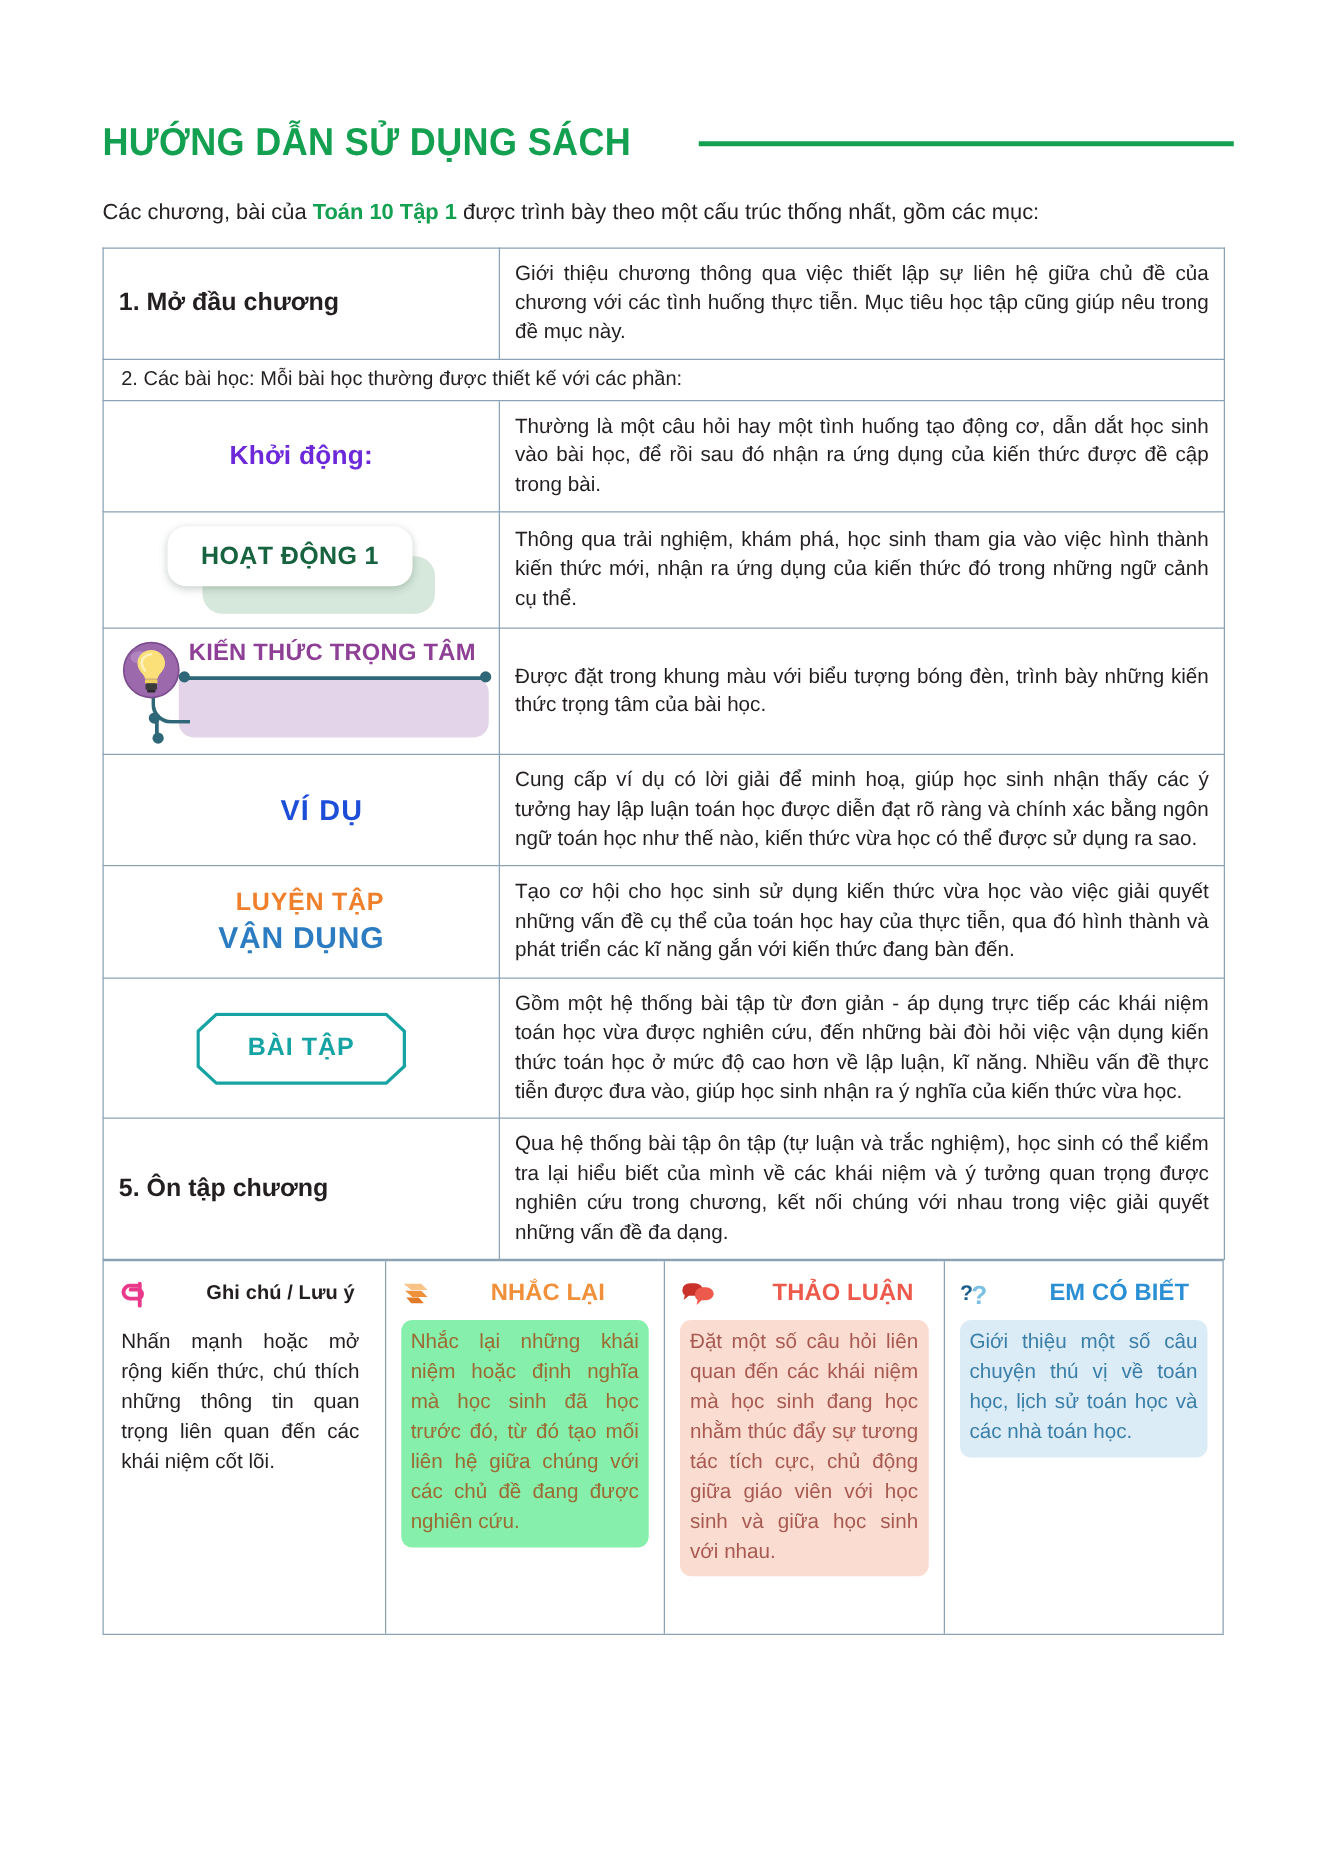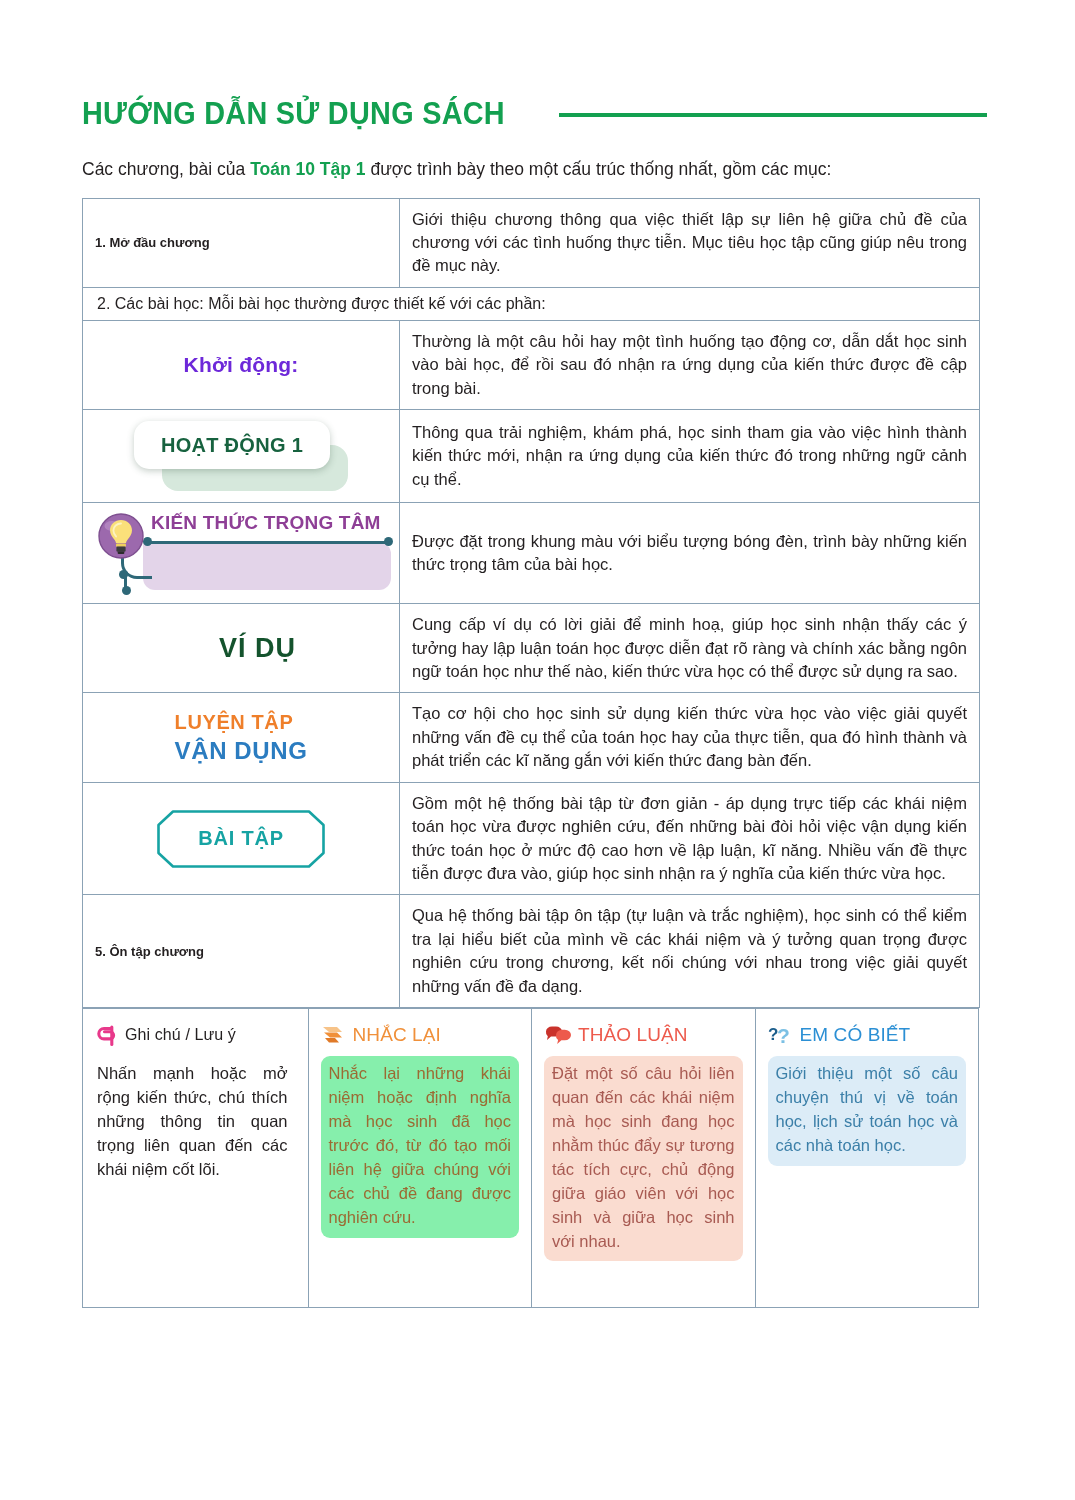--- a/index.html
+++ b/index.html
@@ -67,21 +67,21 @@
   }
   .guide-table td {
     border: 1.5px solid #8ba2b5;
     vertical-align: middle;
     padding: 9px 12px;
   }
   .col-left { width: 317px; }
   .col-right { width: 580px; }
 
   .label-plain {
-    font-size: 13px;
+    font-size: 20px;
     font-weight: 700;
     color: #231f20;
     padding-left: 22px;
   }
   .desc {
     font-size: 16.5px;
     line-height: 1.42;
     color: #231f20;
     text-align: justify;
     text-align-last: left;
@@ -192,28 +192,28 @@
     position: absolute;
     left: 56px; top: 0px;
     font-size: 19px;
     font-weight: 700;
     color: #8e3f96;
     letter-spacing: 0.2px;
     white-space: nowrap;
   }
 
   .badge-vidu {
-    font-size: 27px;
-    font-weight: 700;
-    color: #14532d;
+    font-size: 23px;
+    font-weight: 700;
+    color: #1d4ed8;
     letter-spacing: 1px;
     margin-left: 33px;
   }
   .badge-luyentap {
-    text-align: left;
+    text-align: right;
     line-height: 1.32;
   }
   .badge-luyentap .lt {
     font-size: 20px; font-weight: 700; color: #ef7f2a;
     letter-spacing: 0.6px; display: block;
   }
   .badge-luyentap .vd {
     font-size: 24px; font-weight: 700; color: #2b7cc0;
     letter-spacing: 0.6px; display: block;
   }
@@ -266,23 +266,24 @@
 
   .box-head {
     display: flex;
     align-items: center;
     gap: 6px;
     margin-bottom: 7px;
     min-height: 28px;
   }
   .box-head .htxt {
     font-size: 19px;
-    font-weight: 400;
+    font-weight: 700;
     letter-spacing: 0.1px;
     white-space: nowrap;
+    margin-left: 40px;
   }
   .box-1 .htxt { font-size: 16px; color: #231f20; }
   .box-2 .htxt { color: #f0903a; }
   .box-3 .htxt { color: #ed5a4c; }
   .box-4 .htxt { color: #2b8fd4; }
 
   .box-body {
     font-size: 16.5px;
     line-height: 1.45;
     text-align: justify;

